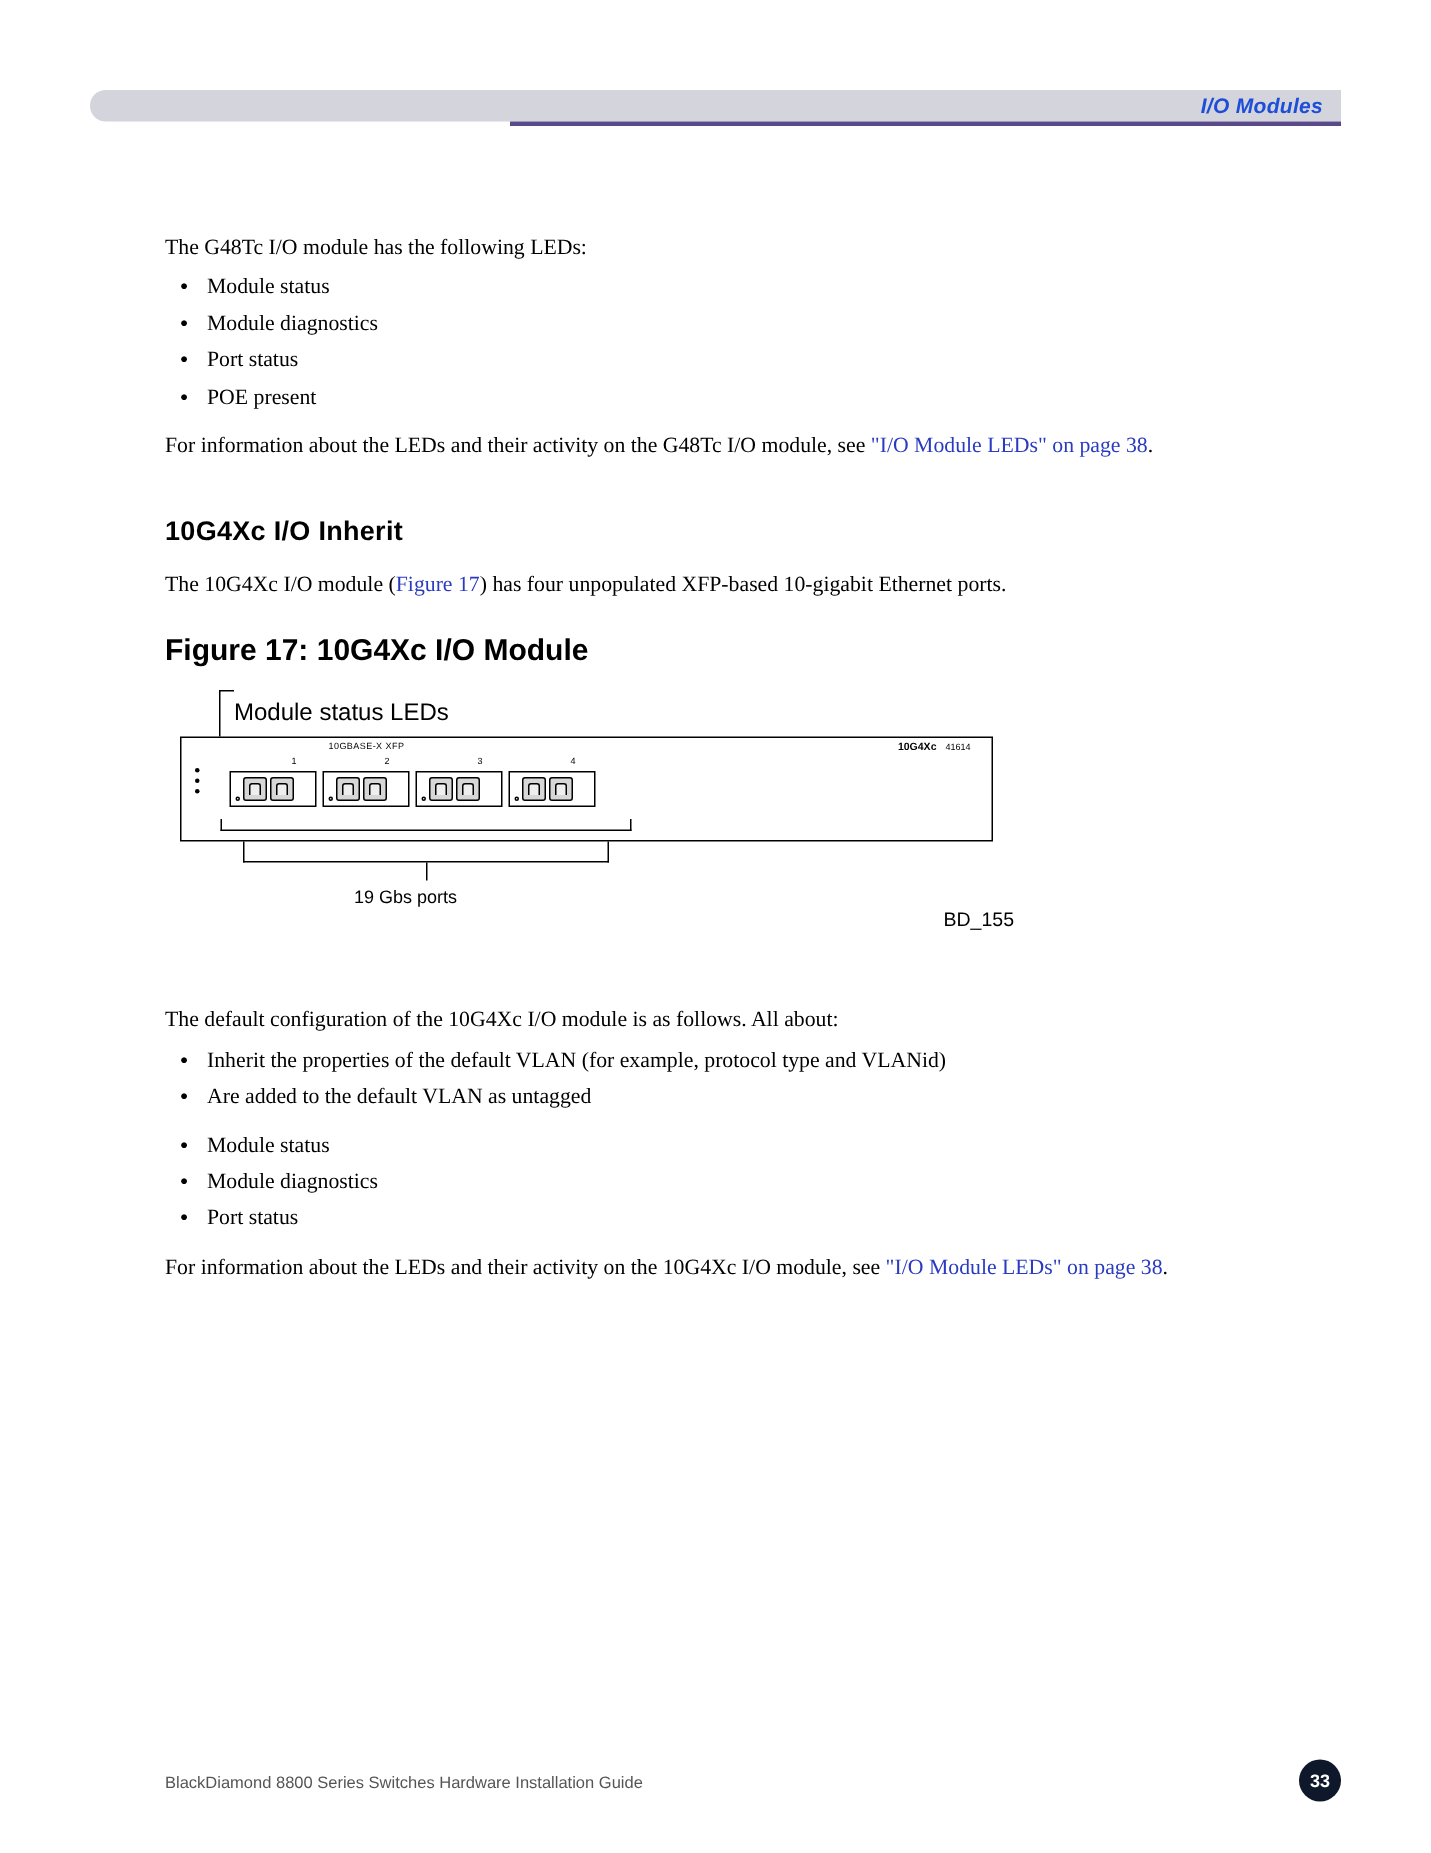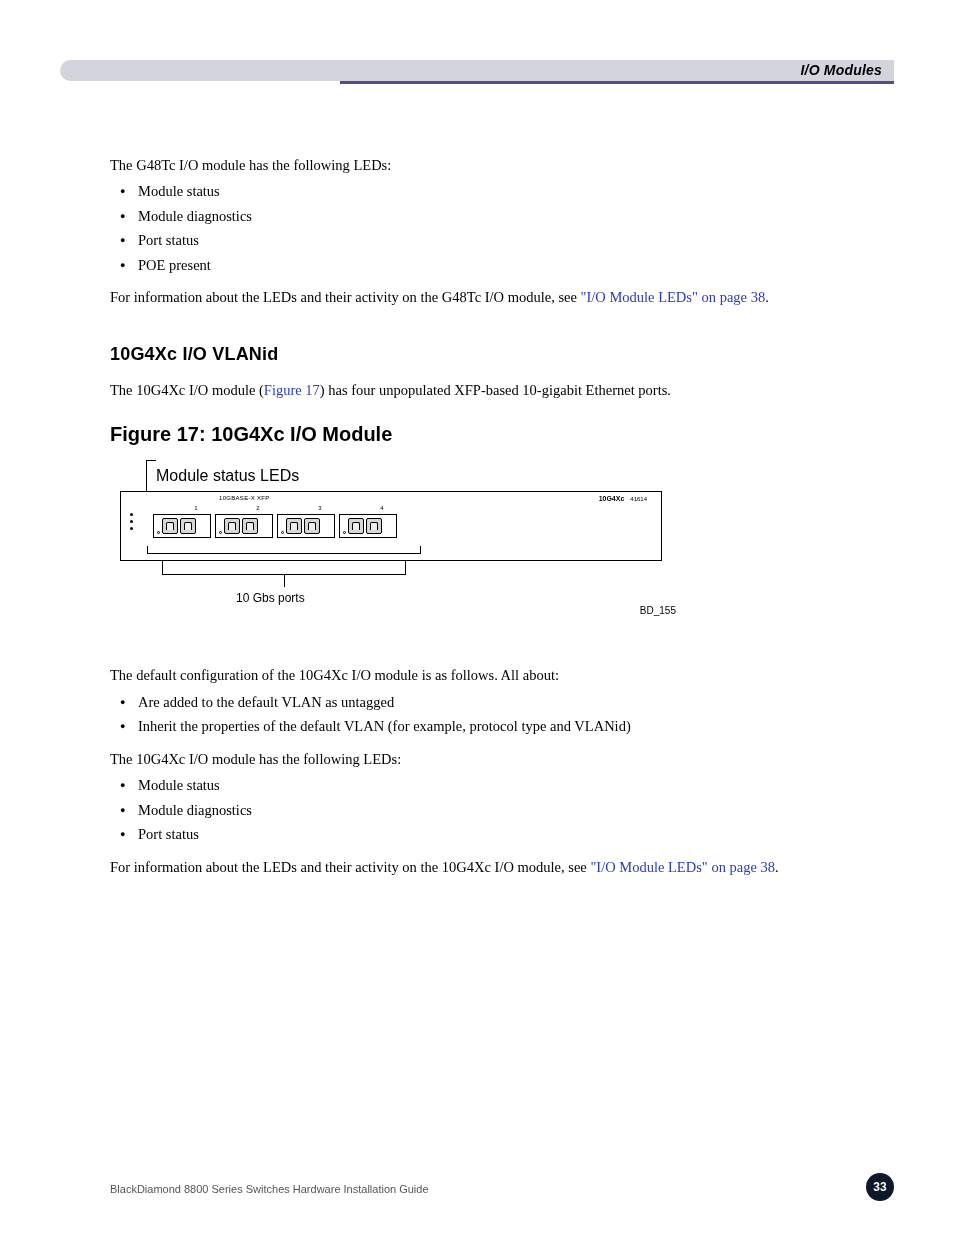--- a/index.html
+++ b/index.html
@@ -31,21 +31,21 @@
   }
   .header-label {
     position: absolute;
     right: 12px;
     top: 0;
     line-height: 21px;
     font-family: Arial, Helvetica, sans-serif;
     font-weight: bold;
     font-style: italic;
     font-size: 14px;
-    color: #000000;
+    color: #1d4ed8;
     letter-spacing: 0.2px;
   }
   .content {
     position: absolute;
     top: 113px;
     left: 110px;
     right: 110px;
     font-size: 14.5px;
     line-height: 1.55;
     color: #000;
@@ -205,21 +205,21 @@
     border-left: 1px solid #000;
   }
   .callout-text {
     position: absolute;
     left: 116px; top: 28px;
     font-family: Arial, Helvetica, sans-serif;
     font-size: 12px;
   }
   .fig-id {
     font-family: Arial, Helvetica, sans-serif;
-    font-size: 10px;
+    font-size: 13px;
     text-align: right;
     padding-right: 4px;
     margin-top: 2px;
   }
 
   .space-lg { height: 40px; }
 
   .footer {
     position: absolute;
     left: 110px; right: 60px; bottom: 40px;
@@ -255,21 +255,21 @@
   <ul>
     <li>Module status</li>
     <li>Module diagnostics</li>
     <li>Port status</li>
     <li>POE present</li>
   </ul>
   <p>
     <span>For information about the LEDs and their activity on the G48Tc I/O module, see </span><span class="link">"I/O Module LEDs" on page 38</span><span>.</span>
   </p>
 
-  <h2 class="section">10G4Xc I/O VLANid</h2>
+  <h2 class="section">10G4Xc I/O Inherit</h2>
 
   <p>
     <span>The 10G4Xc I/O module (</span><span class="ref-inline">Figure 17</span><span>) has four unpopulated XFP-based 10-gigabit Ethernet ports.</span>
   </p>
 
   <div class="figcap">Figure 17:  10G4Xc I/O Module</div>
 
   <div class="figure-wrap">
     <div class="fig-top-label">
       <span class="fig-top-line"></span>
@@ -311,34 +311,33 @@
           <span class="port-led"></span>
           <span class="xfp"></span>
           <span class="xfp"></span>
         </div>
       <div class="bottom-rail"></div>
     </div>
 
     <div class="fig-callout">
       <div class="callout-brace"></div>
       <div class="callout-drop"></div>
-      <div class="callout-text">10 Gbs ports</div>
+      <div class="callout-text">19 Gbs ports</div>
     </div>
     <div class="fig-id">BD_155</div>
   </div>
 
   <div class="space-lg"></div>
 
   <p>The default configuration of the 10G4Xc I/O module is as follows. All about:</p>
   <ul>
+    <li>Inherit the properties of the default VLAN (for example, protocol type and VLANid)</li>
     <li>Are added to the default VLAN as untagged</li>
-    <li>Inherit the properties of the default VLAN (for example, protocol type and VLANid)</li>
   </ul>
 
-  <p>The 10G4Xc I/O module has the following LEDs:</p>
   <ul>
     <li>Module status</li>
     <li>Module diagnostics</li>
     <li>Port status</li>
   </ul>
 
   <p>
     <span>For information about the LEDs and their activity on the 10G4Xc I/O module, see </span><span class="link">"I/O Module LEDs" on page 38</span><span>.</span>
   </p>
 

